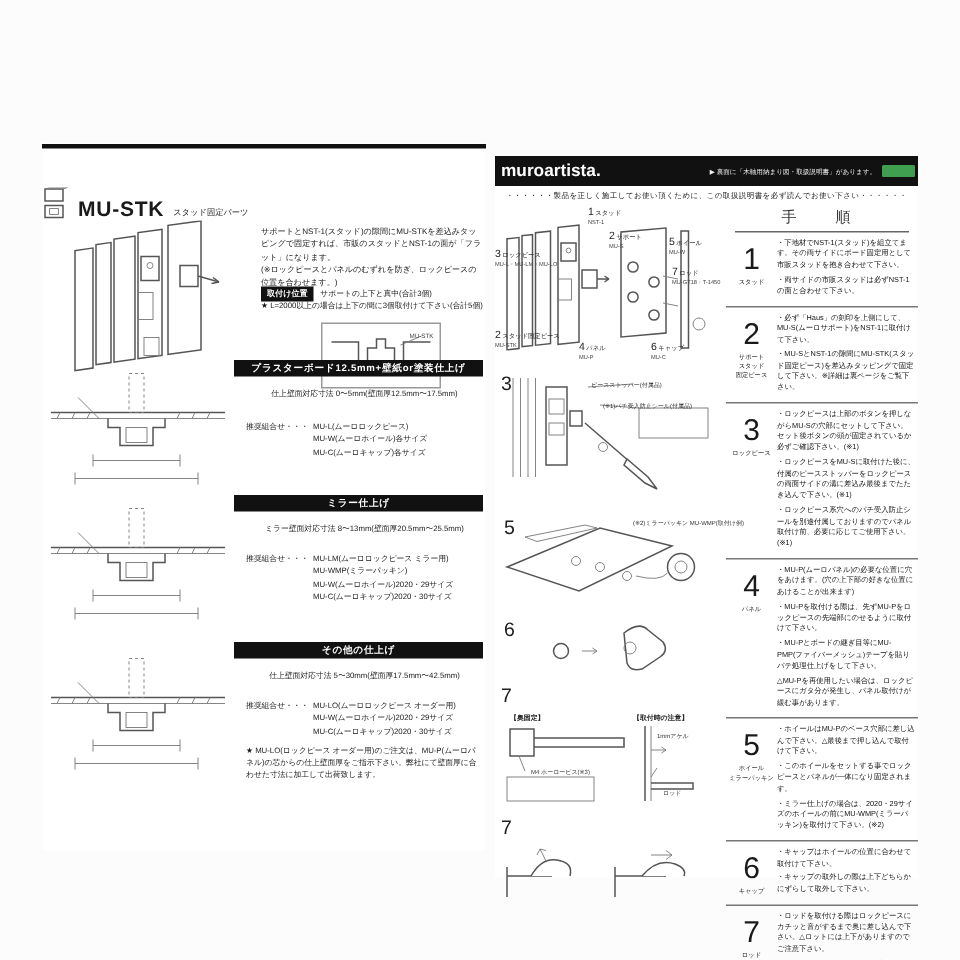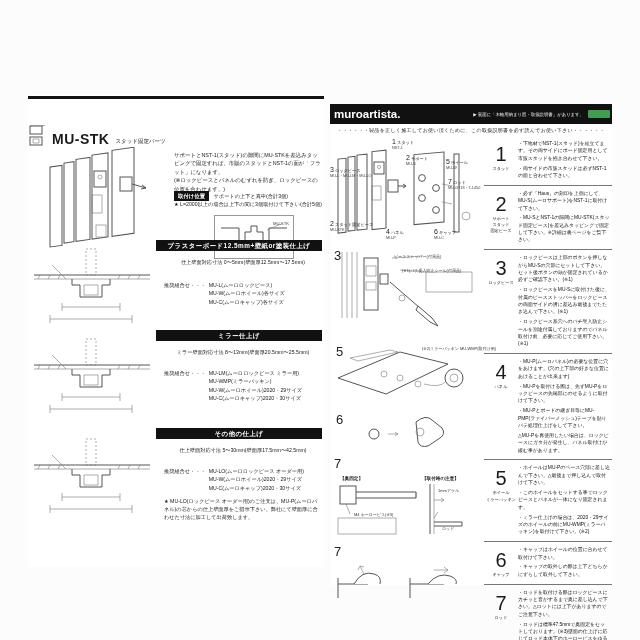--- a/index.html
+++ b/index.html
@@ -319,20 +319,21 @@
             <path d="M30,22 l4,8 m-4,-8 l-2,4 m2,-4 l4,1" class="lnthin"></path>
             <line x1="80" y1="34" x2="80" y2="54" class="ln"></line>
             <path d="M80,40 h34" class="ln"></path>
             <path d="M98,40 q10,-12 22,-8 q8,3 6,8" class="lnf"></path>
             <path d="M104,26 h14 m0,0 l-4,-3 m4,3 l-4,3" class="lnthin"></path>
           </svg>
         </div>
       </div>
 
       <div class="stepcol">
+        <div class="proc">手　順</div>
 
         <div class="step">
           <div class="stepnum">
               <b>1</b>
               <span>スタッド</span>
             </div>
           <div class="stepbody">
             <div class="bullet">・下地材でNST-1(スタッド)を組立てます。その両サイドにボード固定用として市販スタッドを抱き合わせて下さい。</div>
             <div class="bullet">・両サイドの市販スタッドは必ずNST-1の面と合わせて下さい。</div>
           </div>

